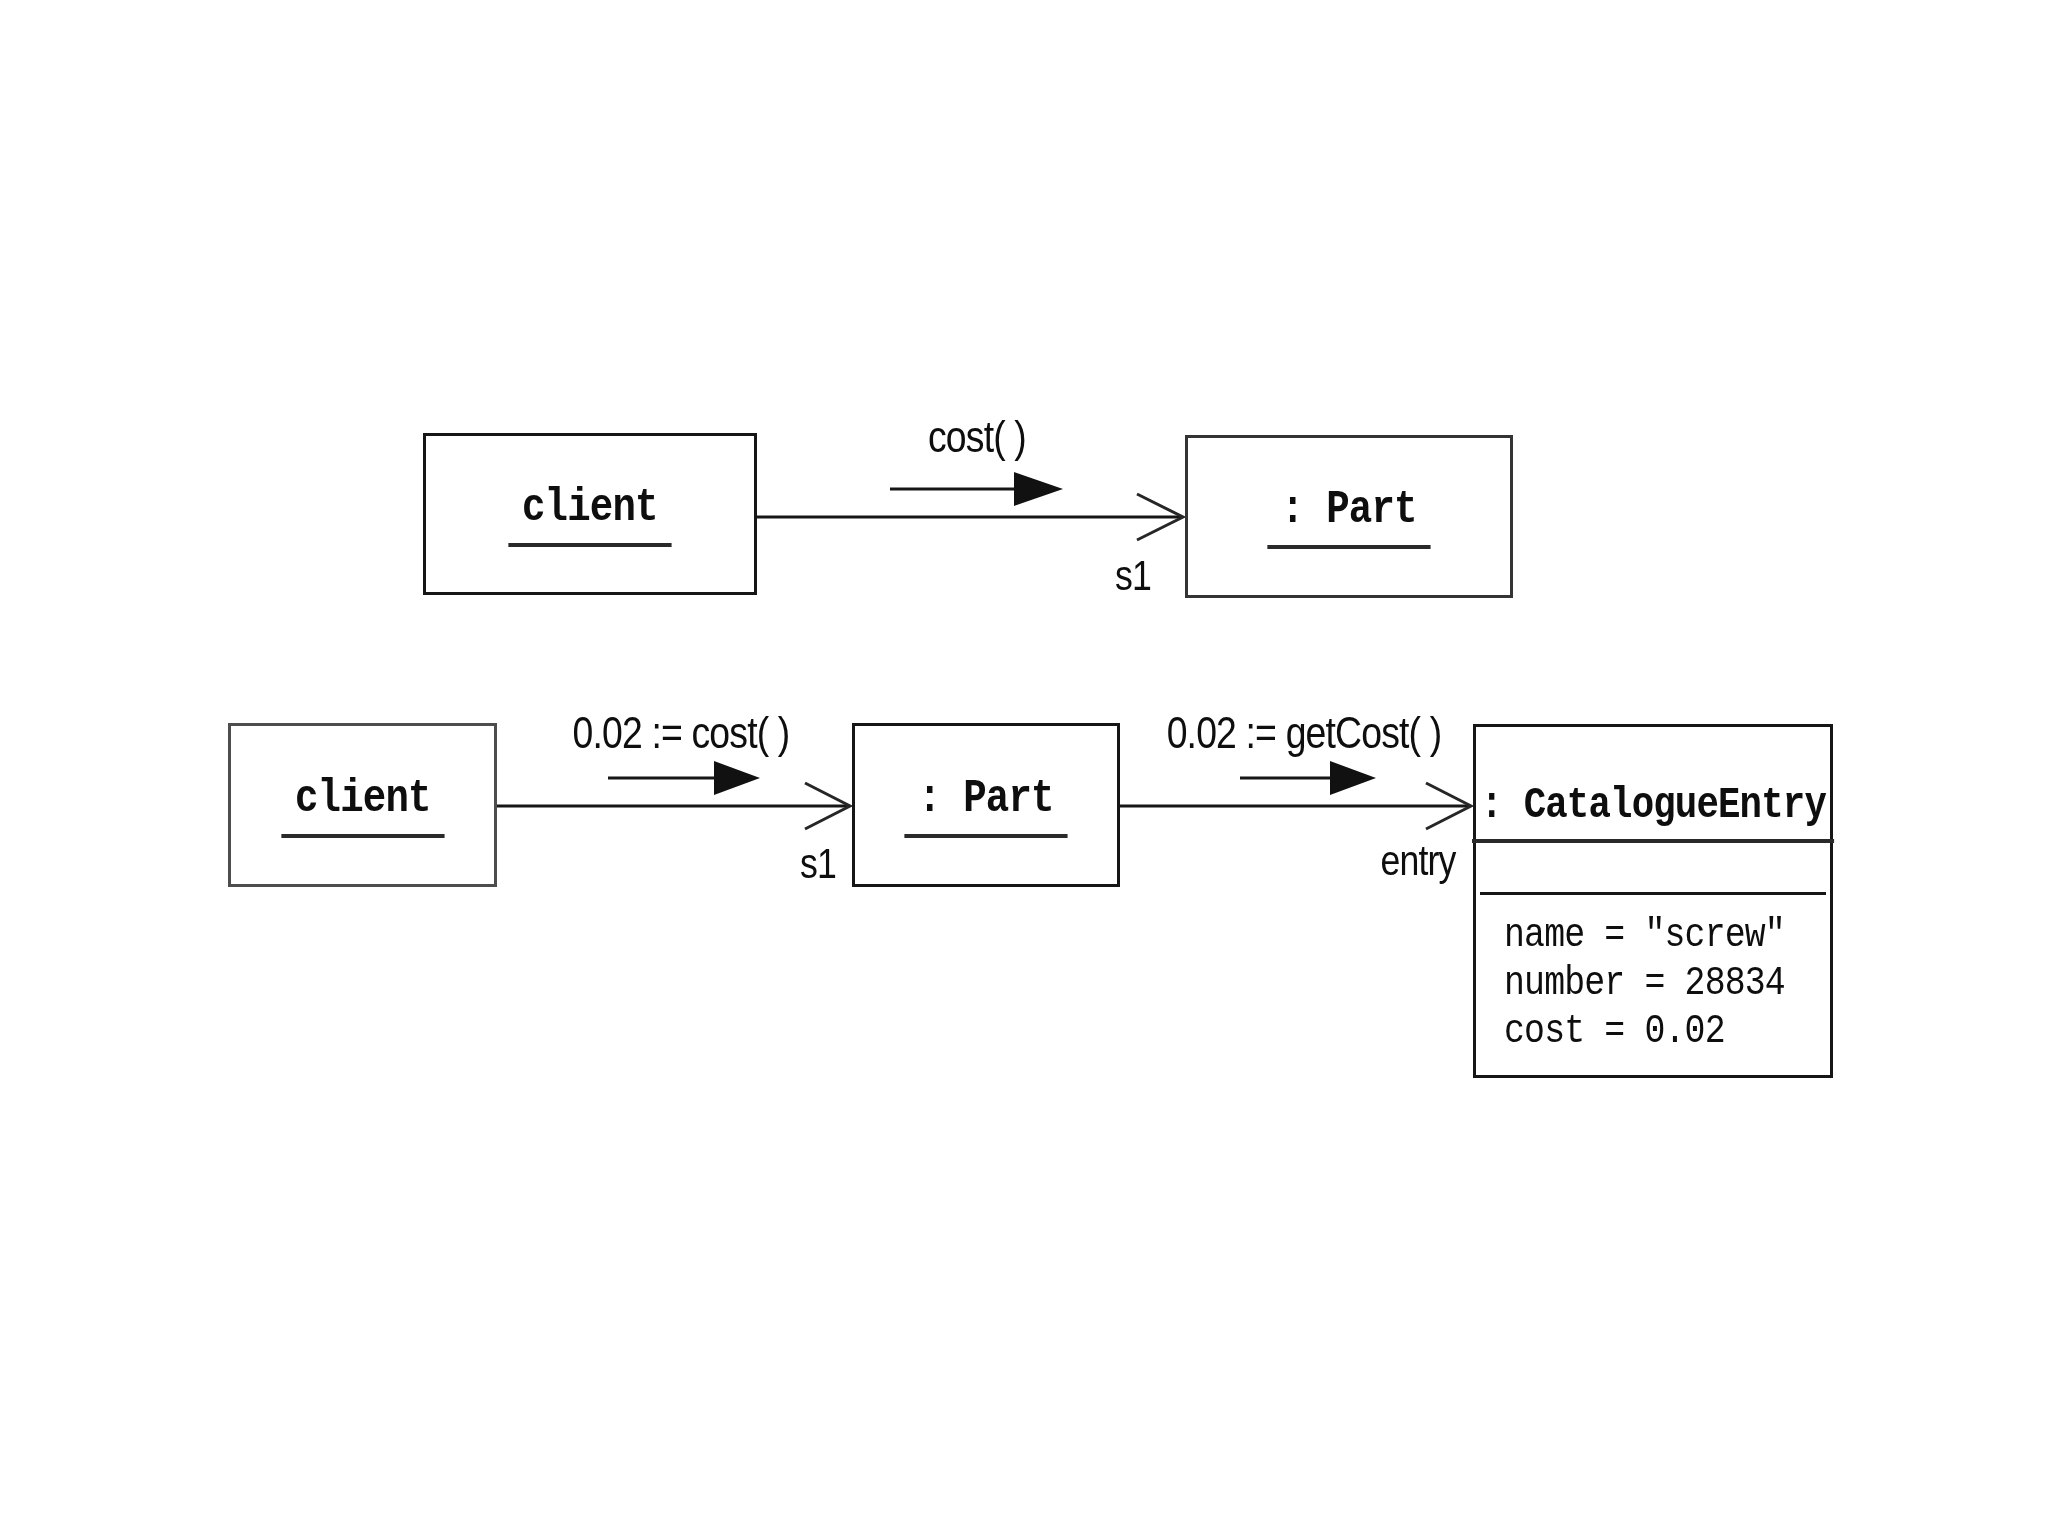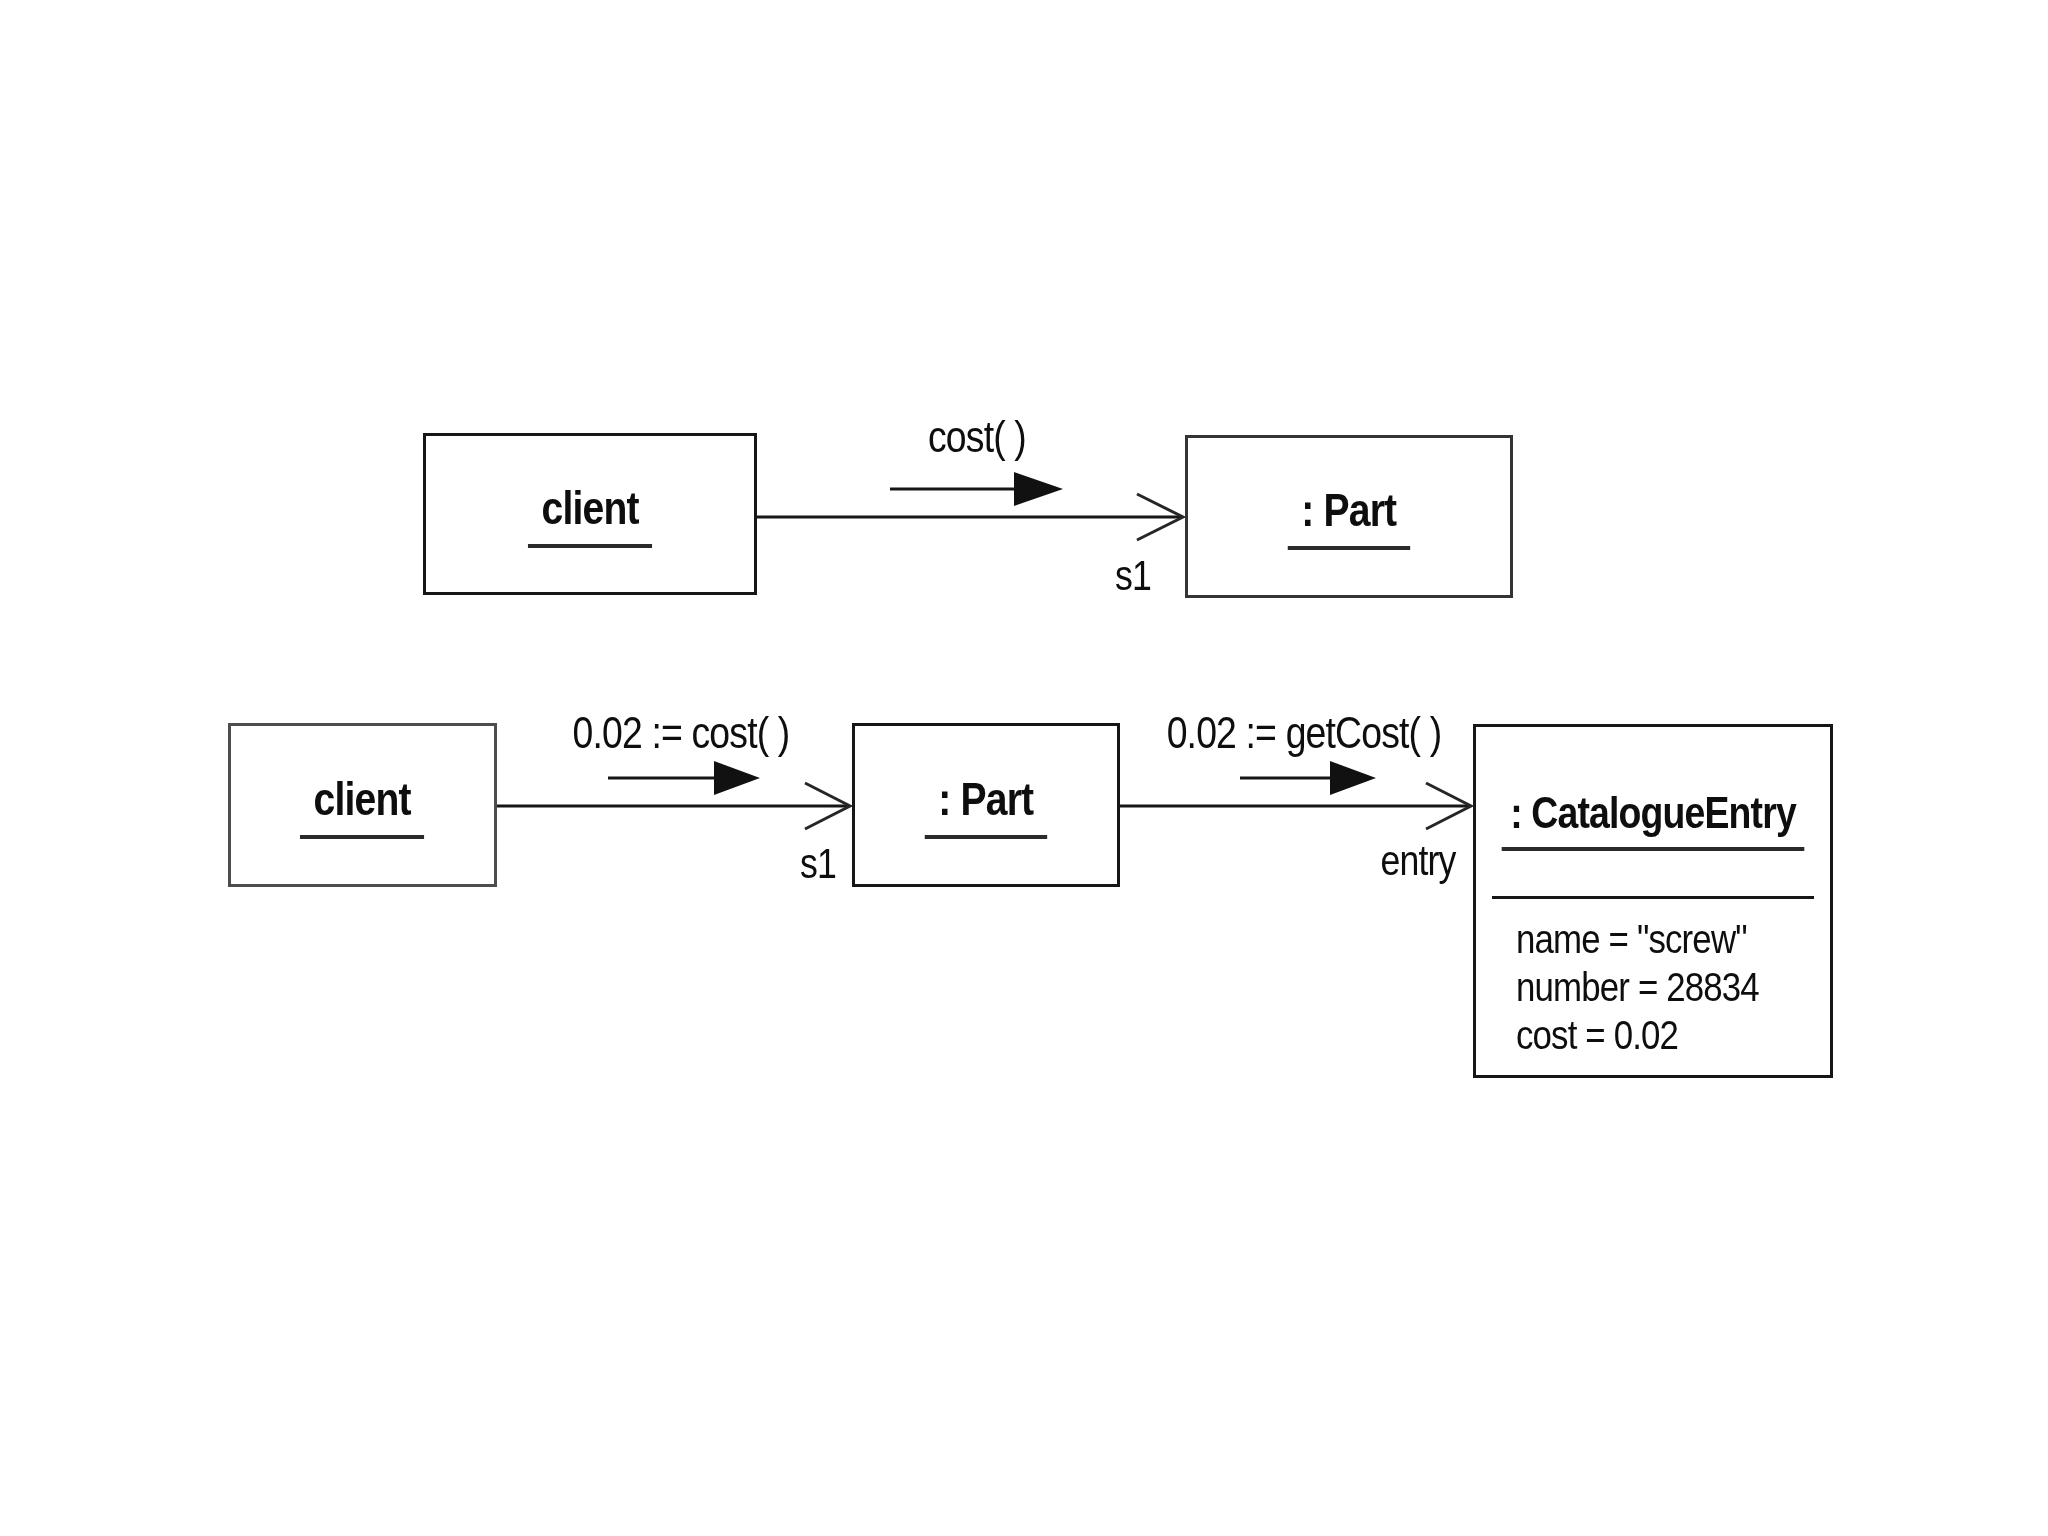--- a/index.html
+++ b/index.html
@@ -22,40 +22,41 @@
   svg.wires polygon.solid-head { fill: #111111; stroke: none; }
 
   .box {
     position: absolute;
     box-sizing: border-box;
     border: 3px solid #161616;
     background: #ffffff;
     display: flex;
     align-items: center;
     justify-content: center;
+    font-family: Liberation Mono, monospace;
   }
   .box.gray-border { border-color: #4d4d4d; }
   .box.part-border { border-color: #343434; }
 
   .obj-name {
     font-weight: bold;
     font-size: 46px;
     letter-spacing: -1px;
     white-space: nowrap;
     border-bottom: 4px solid #2a2a2a;
     padding: 0 16px 9px 16px;
     transform: scaleX(0.85);
     transform-origin: center;
   }
 
   .entry-box {
     flex-direction: column;
     align-items: stretch;
     justify-content: space-between;
-    padding: 16px;
+    padding: 4px;
   }
   .entry-top {
     height: 161px;
     display: flex;
     align-items: center;
     justify-content: center;
   }
   .entry-attrs {
     border-top: 3px solid #161616;
     flex: 1;

